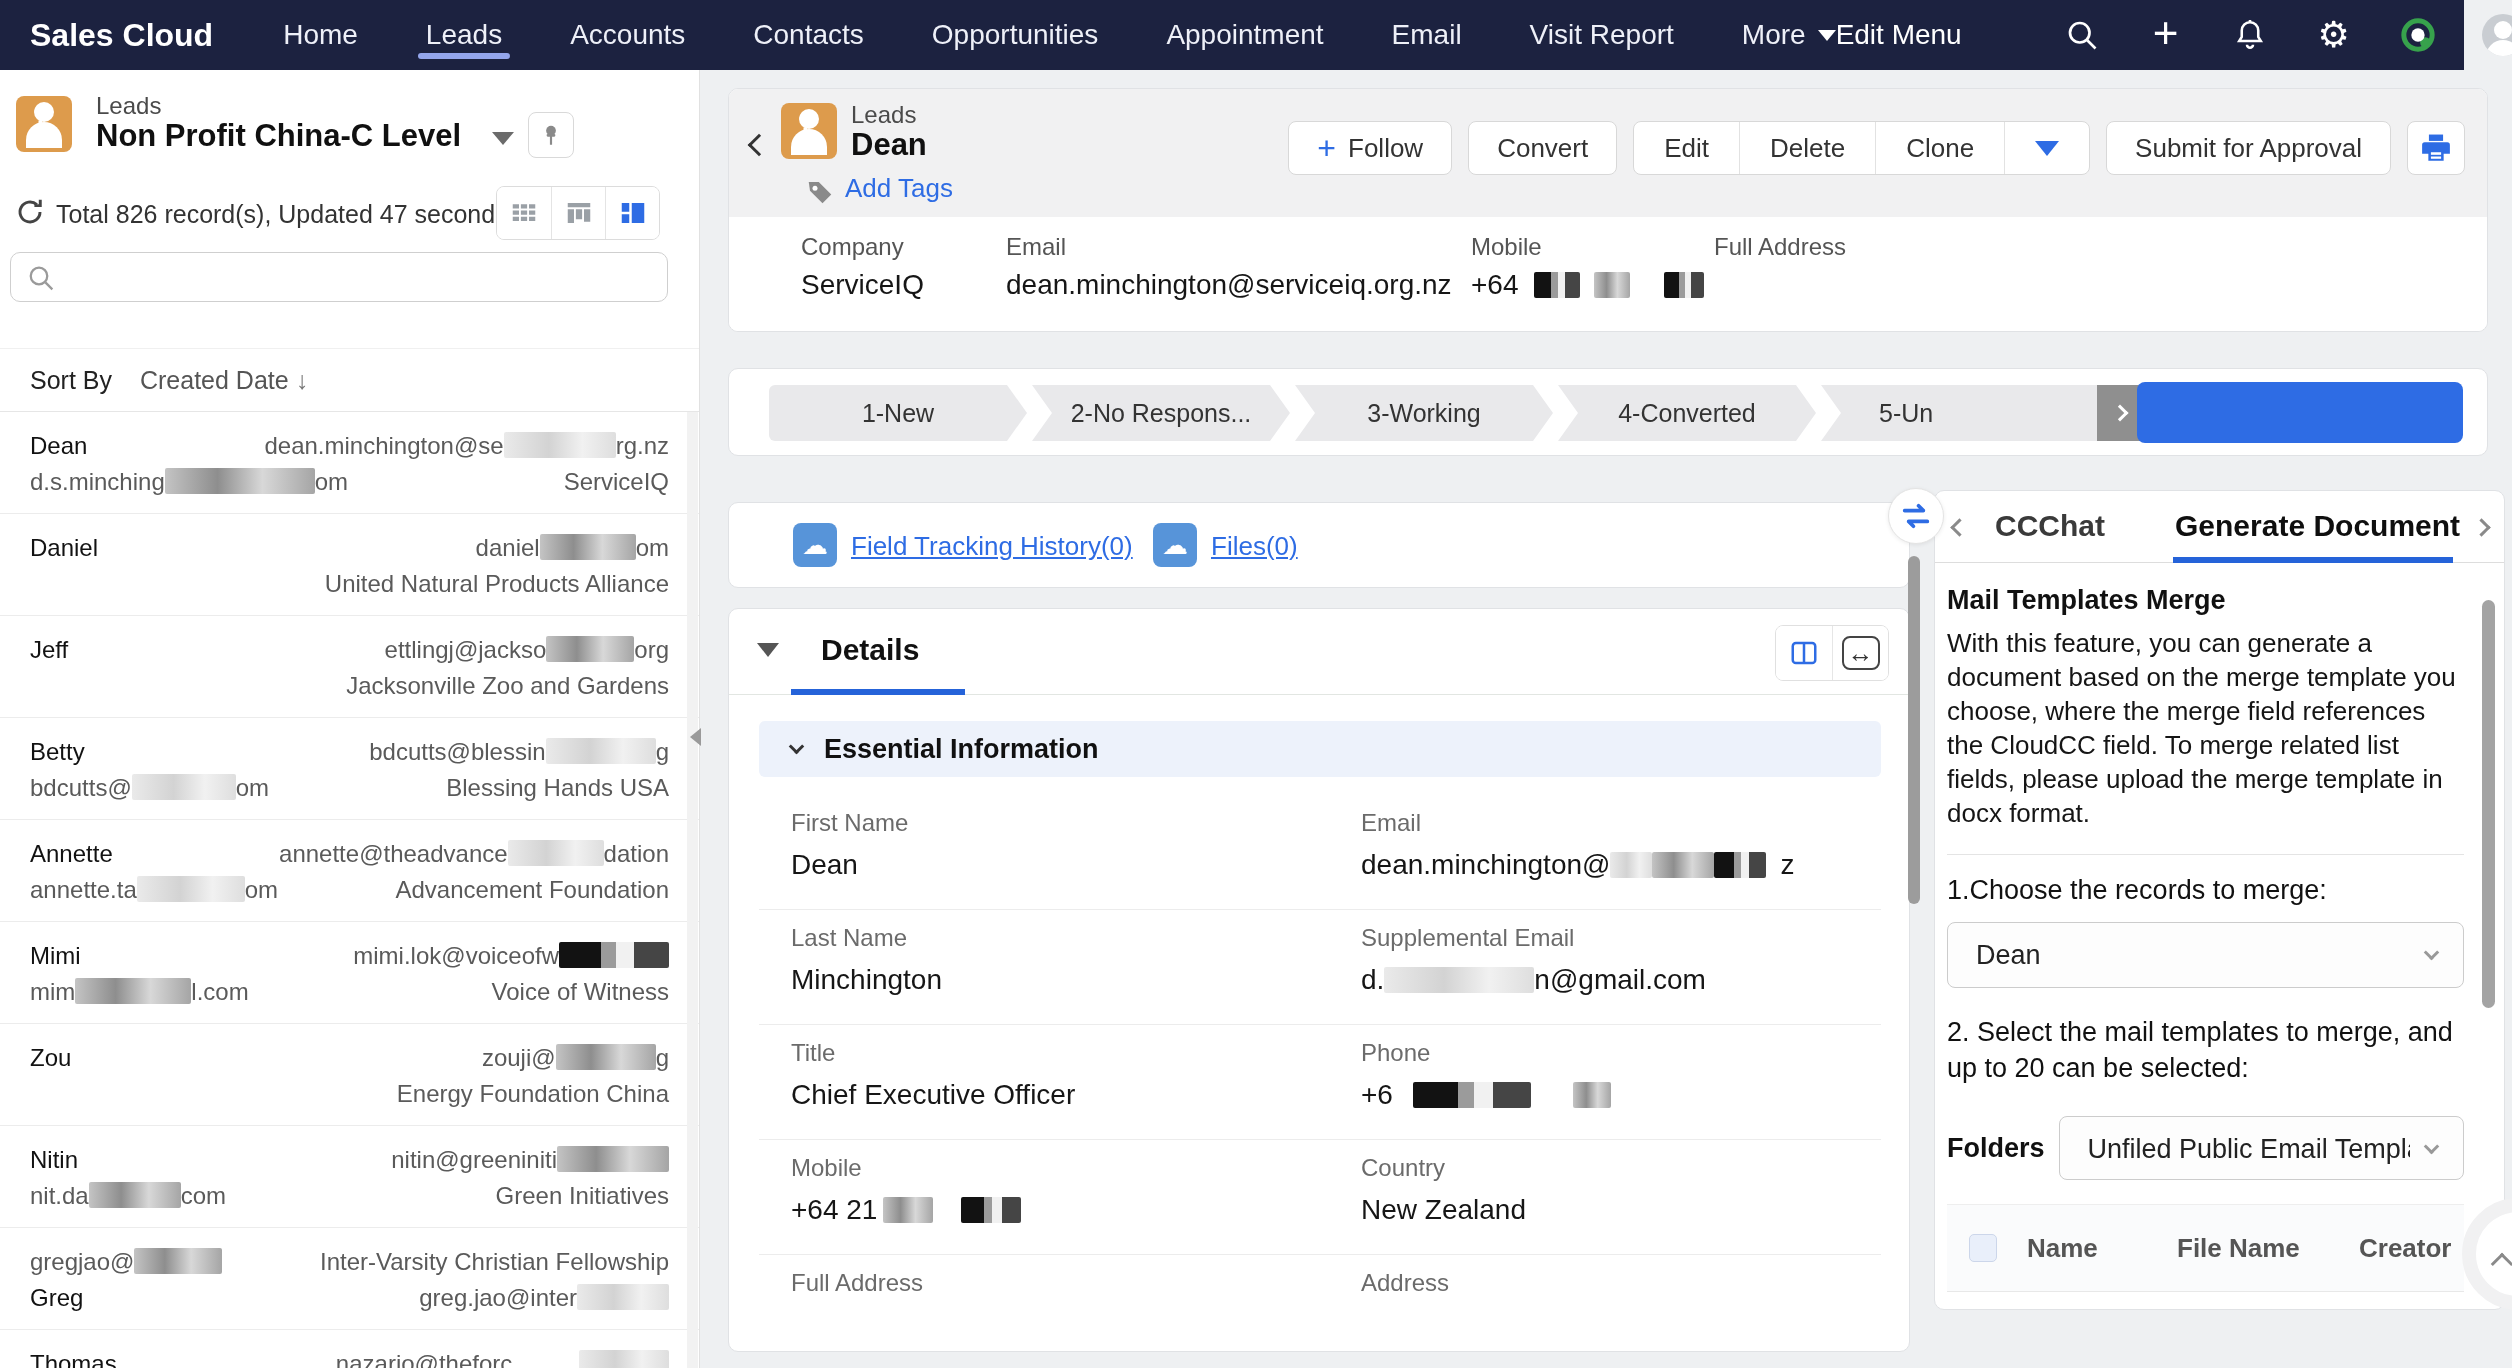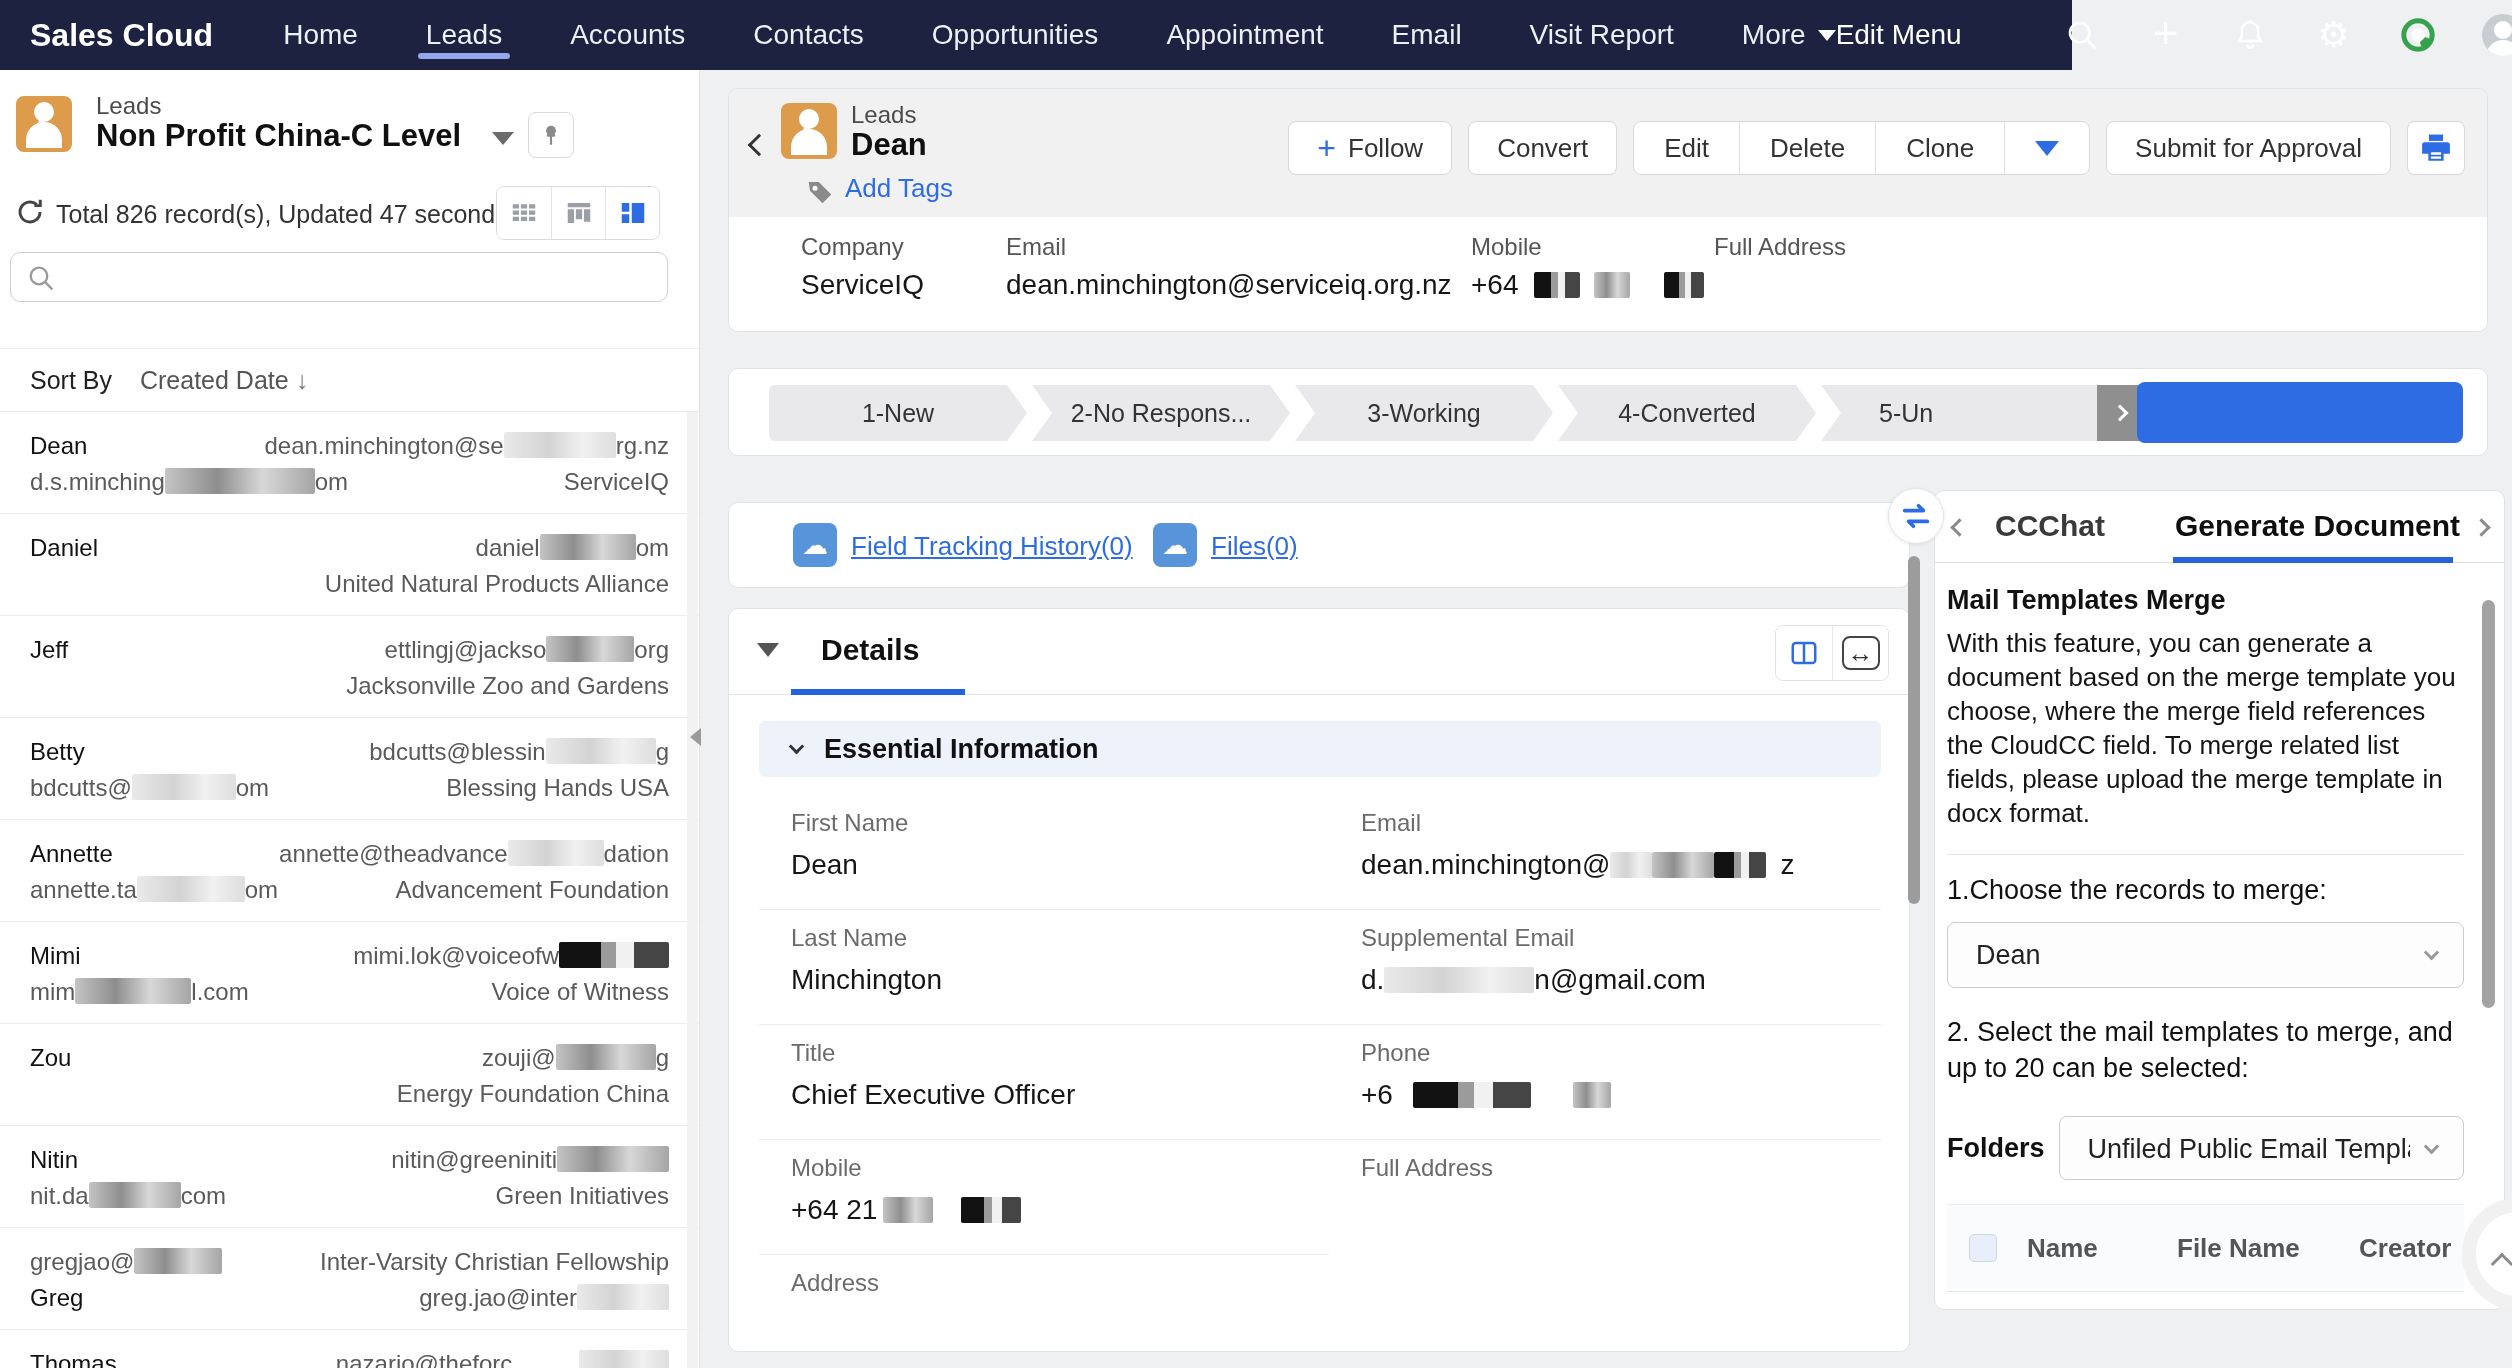--- a/index.html
+++ b/index.html
@@ -1,21 +1,21 @@
 <!DOCTYPE html>
 <html><head>
 <meta charset="utf-8">
 <style>
   html,body{margin:0;padding:0;background:#dfe1e5;}
   *{box-sizing:border-box;}
   .screen{position:relative;width:2512px;height:1368px;overflow:hidden;background:#eef0f2;
           font-family:"Liberation Sans",sans-serif;color:#222;}
 
   
-  .topnav{position:absolute;left:0;top:0;width:2072px;height:70px;background:#1c2240;
+  .topnav{position:absolute;left:0;top:0;width:2464px;height:70px;background:#1c2240;
           display:flex;align-items:center;padding:0 30px;color:#fff;z-index:30;}
   .brand{font-size:32px;font-weight:bold;margin-right:70px;white-space:nowrap;}
   .navitems{display:flex;align-items:center;gap:68px;height:100%;}
   .navitem{position:relative;height:100%;display:flex;align-items:center;font-size:28px;
            color:#eef0f8;cursor:pointer;white-space:nowrap;}
   .nav-underline{position:absolute;left:-8px;right:-8px;bottom:11px;height:6px;background:#94a6ec;border-radius:3px;}
   .caret-down{width:0;height:0;border-left:9px solid transparent;border-right:9px solid transparent;
               border-top:11px solid #fff;display:inline-block;margin-left:12px;}
   .nav-right{margin-left:auto;display:flex;align-items:center;gap:44px;}
   .editmenu{font-size:28px;color:#fff;cursor:pointer;margin-right:56px;white-space:nowrap;}
@@ -533,20 +533,24 @@
         <div class="fvalue">
           <span>+6</span><span class="rd dk" style="width:118px;margin-left:20px;"></span><span class="rd" style="width:38px;margin-left:42px;"></span>
         </div>
       </div>
       <div class="fcell">
         <div class="flabel">Mobile</div>
         <div class="fvalue">
           <span>+64 21</span><span class="rd" style="width:50px;margin-left:6px;"></span><span class="rd dk" style="width:60px;margin-left:28px;"></span>
         </div>
       </div>
+      <div class="fcell">
+        <div class="flabel">Country</div>
+        <div class="fvalue">New Zealand</div>
+      </div>
       <div class="fcell nob">
         <div class="flabel">Full Address</div>
         <div class="fvalue"></div>
       </div>
       <div class="fcell nob">
         <div class="flabel">Address</div>
         <div class="fvalue"></div>
       </div>
     </div>
   </section>

